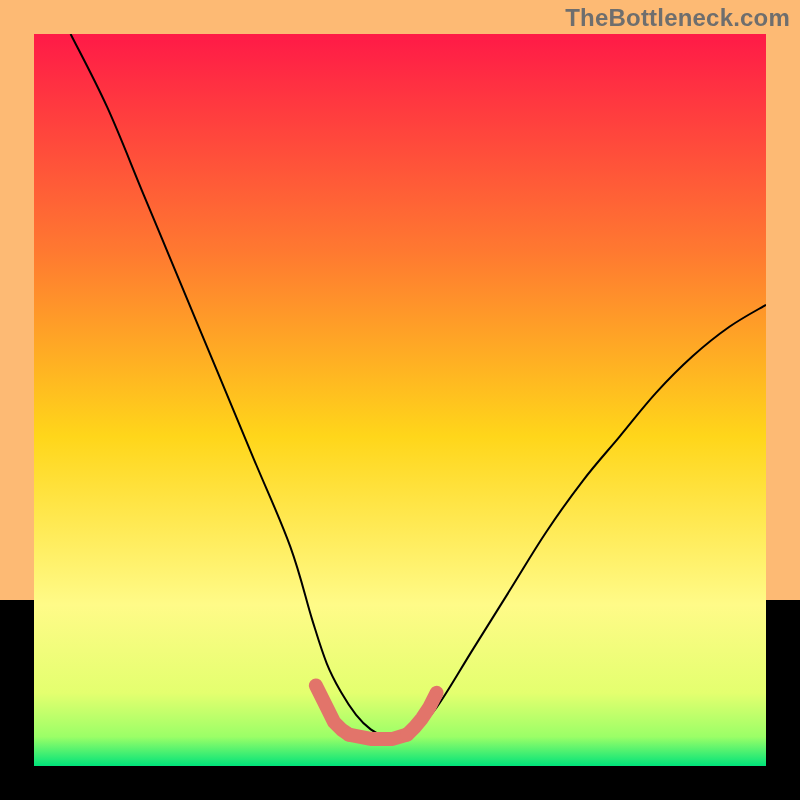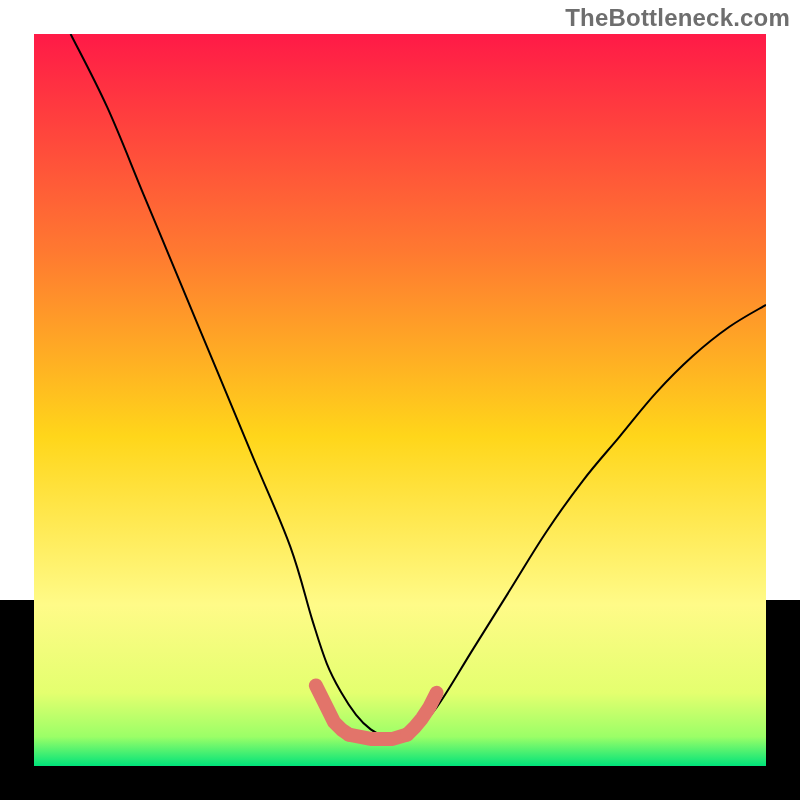--- a/index.html
+++ b/index.html
@@ -8,21 +8,21 @@
     width: 800px;
     height: 800px;
     overflow: hidden;
     background: #000;
     font-family: Arial, Helvetica, sans-serif;
   }
   .frame {
     position: relative;
     width: 800px;
     height: 600px;
-    background: #ffffff;
+    background: #fdba74;
   }
   .watermark {
     position: absolute;
     top: 4px;
     right: 10px;
     font-size: 24px;
     font-weight: 600;
     color: #6e6e6e;
     letter-spacing: 0.2px;
     z-index: 20;

